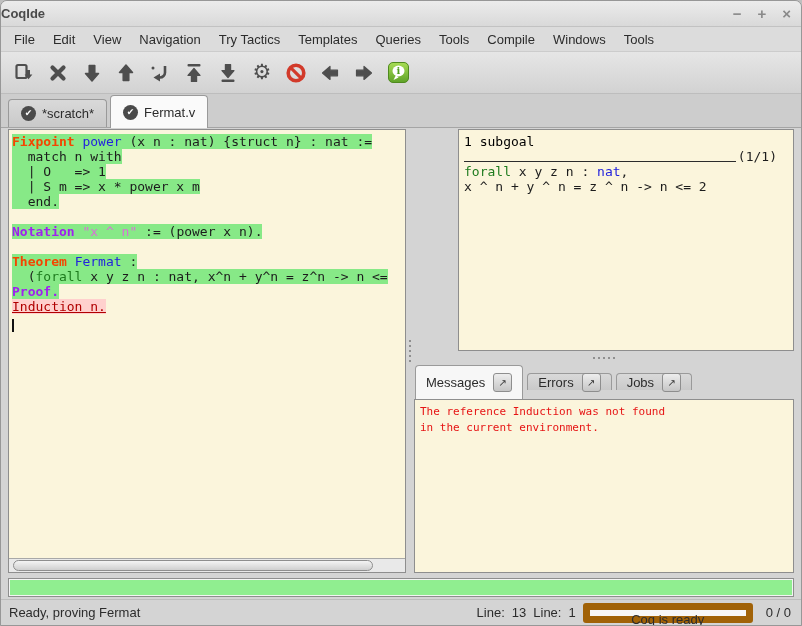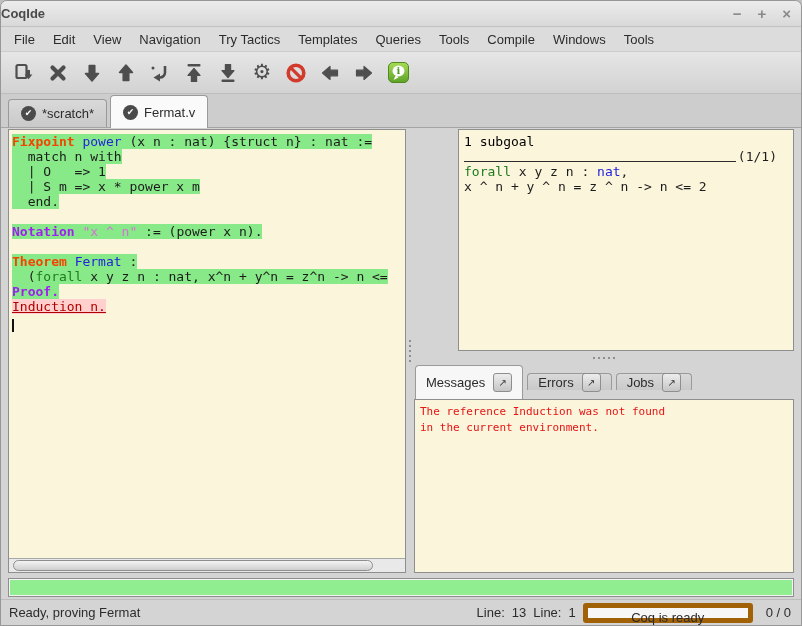--- a/index.html
+++ b/index.html
@@ -107,21 +107,21 @@
   #progress-wrap { flex:0 0 22px; padding:1px 7px 2px 7px; }
   #progress-track { height:100%; border:1px solid #8e8e8e; background:#f4f4f4; padding:1px; }
   #progress-fill { width:100%; height:100%; background:var(--progress); }
   #statusbar {
     flex:0 0 26px; display:flex; align-items:center; background:#d4d4d4;
     border-top:1px solid #bdbdbd; padding:0 10px 0 8px; font-size:13px; color:#2c2c2c;
   }
   #status-left { flex:1; }
   #status-right { display:flex; align-items:center; gap:7px; }
   #coq-state-btn {
-    width:170px; height:20px; border:5px solid #a16207; border-radius:3px;
+    width:170px; height:20px; border:7px solid #a16207; border-radius:3px;
     background:#f7f7f7; font-size:13px; color:#2c2c2c; text-align:center; line-height:18px;
     font-family:"Liberation Sans", sans-serif;
   }
   #ratio { margin-left:6px; }
 </style>
 </head>
 <body>
 
 <div id="window">
 

